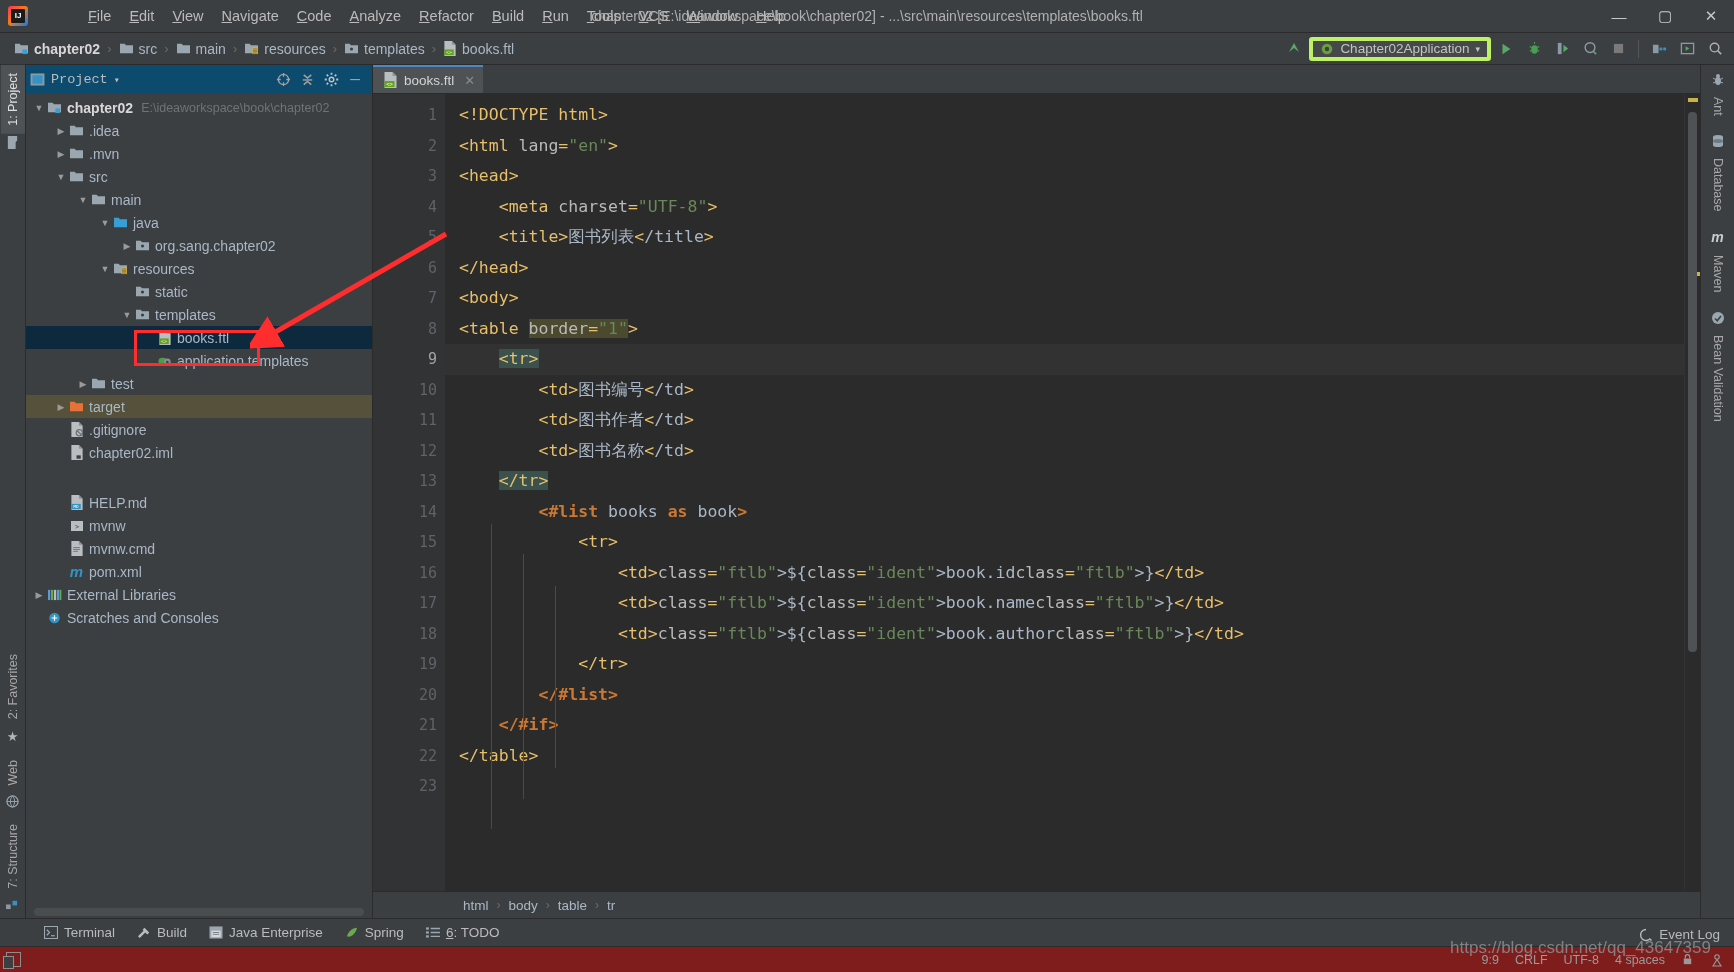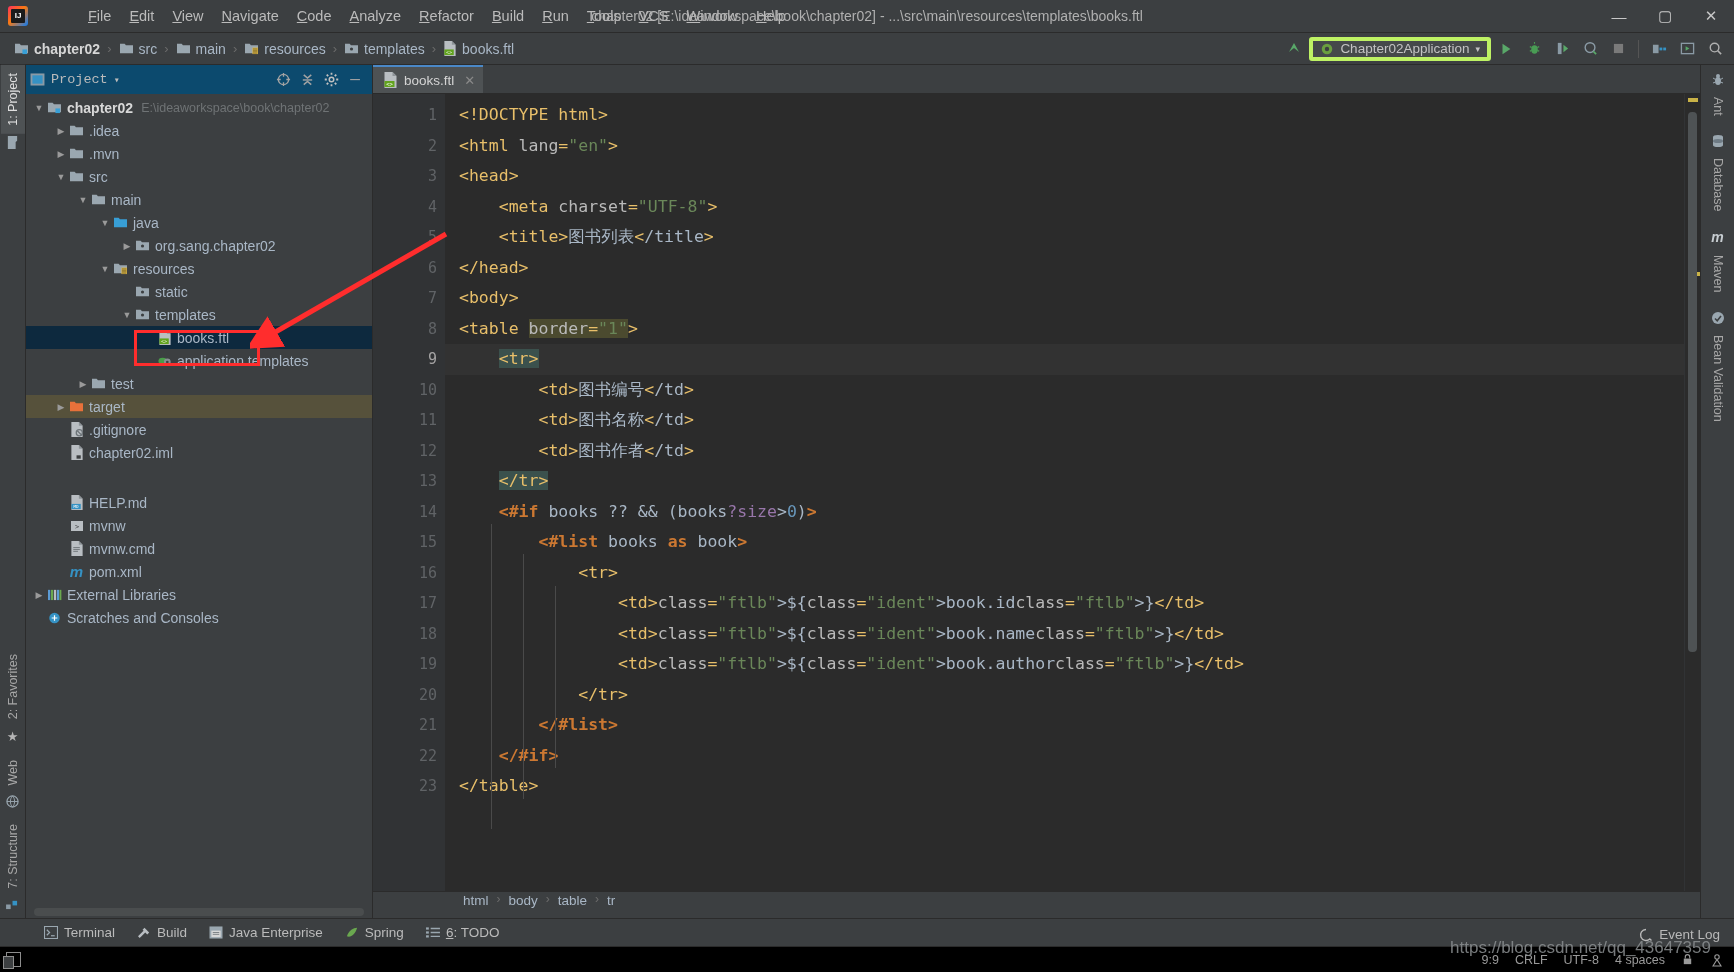--- a/index.html
+++ b/index.html
@@ -185,39 +185,39 @@
   .markers {
     width: 16px; background: #2b2b2b; flex: none; position: relative;
     border-left: 1px solid #313335;
   }
   .mk { position: absolute; right: 2px; width: 10px; height: 4px; }
   .scroll-v {
     position: absolute; right: 3px; width: 9px; background: #4e5254; border-radius: 4px;
   }
 
   .crumbbar {
-    height: 27px; background: #3c3f41; display: flex; align-items: flex-start;
+    height: 27px; background: #3c3f41; display: flex; align-items: center;
     padding-left: 86px; flex: none; border-top: 1px solid #2b2b2b;
   }
   .cb { color: #a9b7c6; font-size: 13.5px; padding: 1px 4px; cursor: default; }
   .cbsep { color: #6b6b6b; font-size: 12px; padding: 0 4px; }
 
   
   .toolwins {
     height: 28px; background: #3c3f41; display: flex; align-items: center;
     border-top: 1px solid #2b2b2b; padding-left: 34px; flex: none; gap: 2px;
   }
   .tw {
     display: flex; align-items: center; gap: 6px; color: #bbbbbb; font-size: 13.5px;
     padding: 3px 10px; cursor: default; border-radius: 2px;
   }
   .tw u { text-decoration: underline; }
 
   .statusbar {
-    height: 26px; background: #000000; display: flex; align-items: center;
+    height: 26px; background: #7f1d1d; display: flex; align-items: center;
     border-top: 1px solid #2b2b2b; padding: 0 10px 0 6px; flex: none; position: relative;
   }
   .st-left { display: flex; align-items: center; gap: 8px; }
   .sq {
     width: 15px; height: 15px; border: 1px solid #8d8d8d; position: relative;
   }
   .sq:before {
     content: ""; position: absolute; left: -4px; top: 3px; width: 9px; height: 11px;
     border: 1px solid #8d8d8d; background: #3c3f41;
   }
@@ -746,24 +746,23 @@
         <div class="cline"><span class="tag">&lt;!DOCTYPE html&gt;</span></div>
             <div class="cline"><span class="tag">&lt;html</span> <span class="attrn">lang</span><span class="tag">=</span><span class="str">"en"</span><span class="tag">&gt;</span></div>
             <div class="cline"><span class="tag">&lt;head</span><span class="tag">&gt;</span></div>
             <div class="cline">    <span class="tag">&lt;meta</span> <span class="attrn">charset</span><span class="tag">=</span><span class="str">"UTF-8"</span><span class="tag">&gt;</span></div>
             <div class="cline">    <span class="tag">&lt;title</span><span class="tag"><span class="tag">&gt;</span></span><span class="cjk">图书列表</span><span class="tag">&lt;</span>/title<span class="tag">&gt;</span></div>
             <div class="cline"><span class="tag">&lt;/head</span><span class="tag">&gt;</span></div>
             <div class="cline"><span class="tag">&lt;body</span><span class="tag">&gt;</span></div>
             <div class="cline"><span class="tag">&lt;table</span> <span class="hl-attr"><span class="attrn">border</span><span class="tag">=</span><span class="str">"1"</span></span><span class="tag">&gt;</span></div>
             <div class="cline cur">    <span class="hl-tag"><span class="tag">&lt;tr&gt;</span></span></div>
             <div class="cline">        <span class="tag">&lt;td</span><span class="tag"><span class="tag">&gt;</span></span><span class="cjk">图书编号</span><span class="tag">&lt;</span>/td<span class="tag">&gt;</span></div>
+            <div class="cline">        <span class="tag">&lt;td</span><span class="tag"><span class="tag">&gt;</span></span><span class="cjk">图书作者</span><span class="tag">&lt;</span>/td<span class="tag">&gt;</span></div>
             <div class="cline">        <span class="tag">&lt;td</span><span class="tag"><span class="tag">&gt;</span></span><span class="cjk">图书名称</span><span class="tag">&lt;</span>/td<span class="tag">&gt;</span></div>
-            <div class="cline">        <span class="tag">&lt;td</span><span class="tag"><span class="tag">&gt;</span></span><span class="cjk">图书作者</span><span class="tag">&lt;</span>/td<span class="tag">&gt;</span></div>
             <div class="cline">    <span class="hl-tag"><span class="tag">&lt;/tr&gt;</span></span></div>
-            <div class="cline">    <span class="ftlb">&lt;#if</span> books <span class="ident">??</span> <span class="ident">&amp;&amp;</span> (books<span class="meth">?size</span>&gt;<span class="num">0</span>)<span class="ftlb">&gt;</span></div>
             <div class="cline">        <span class="ftlb">&lt;#list</span> books <span class="ftlb">as</span> book<span class="ftlb">&gt;</span></div>
             <div class="cline">            <span class="tag">&lt;tr</span><span class="tag">&gt;</span></div>
             <div class="cline">                <span class="tag">&lt;td</span><span class="tag">&gt;</span><span <span="" class="attrn">class</span><span class="tag">=</span><span class="str">"ftlb"</span>&gt;${<span <span="" class="attrn">class</span><span class="tag">=</span><span class="str">"ident"</span>&gt;book.id<span <span="" class="attrn">class</span><span class="tag">=</span><span class="str">"ftlb"</span>&gt;}<span class="tag">&lt;/td</span><span class="tag">&gt;</span></div>
             <div class="cline">                <span class="tag">&lt;td</span><span class="tag">&gt;</span><span <span="" class="attrn">class</span><span class="tag">=</span><span class="str">"ftlb"</span>&gt;${<span <span="" class="attrn">class</span><span class="tag">=</span><span class="str">"ident"</span>&gt;book.name<span <span="" class="attrn">class</span><span class="tag">=</span><span class="str">"ftlb"</span>&gt;}<span class="tag">&lt;/td</span><span class="tag">&gt;</span></div>
             <div class="cline">                <span class="tag">&lt;td</span><span class="tag">&gt;</span><span <span="" class="attrn">class</span><span class="tag">=</span><span class="str">"ftlb"</span>&gt;${<span <span="" class="attrn">class</span><span class="tag">=</span><span class="str">"ident"</span>&gt;book.author<span <span="" class="attrn">class</span><span class="tag">=</span><span class="str">"ftlb"</span>&gt;}<span class="tag">&lt;/td</span><span class="tag">&gt;</span></div>
             <div class="cline">            <span class="tag">&lt;/tr</span><span class="tag">&gt;</span></div>
             <div class="cline">        <span class="ftlb">&lt;/#list</span><span class="ftlb">&gt;</span></div>
             <div class="cline">    <span class="ftlb">&lt;/#if</span><span class="ftlb">&gt;</span></div>
             <div class="cline"><span class="tag">&lt;/table</span><span class="tag">&gt;</span></div>
           </div>

